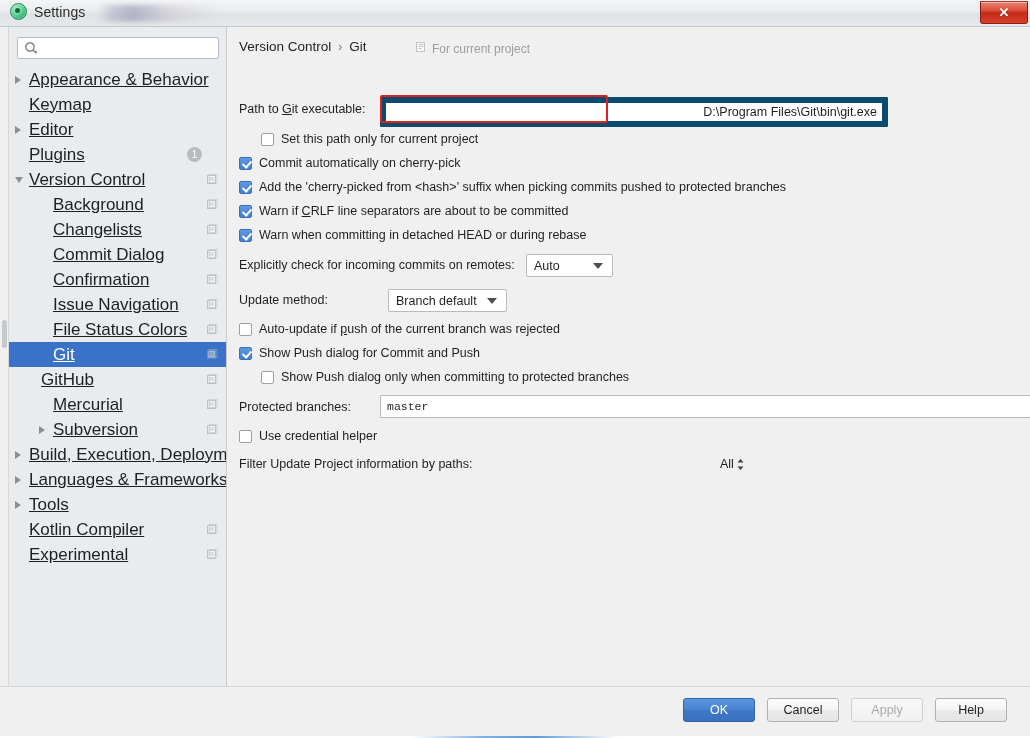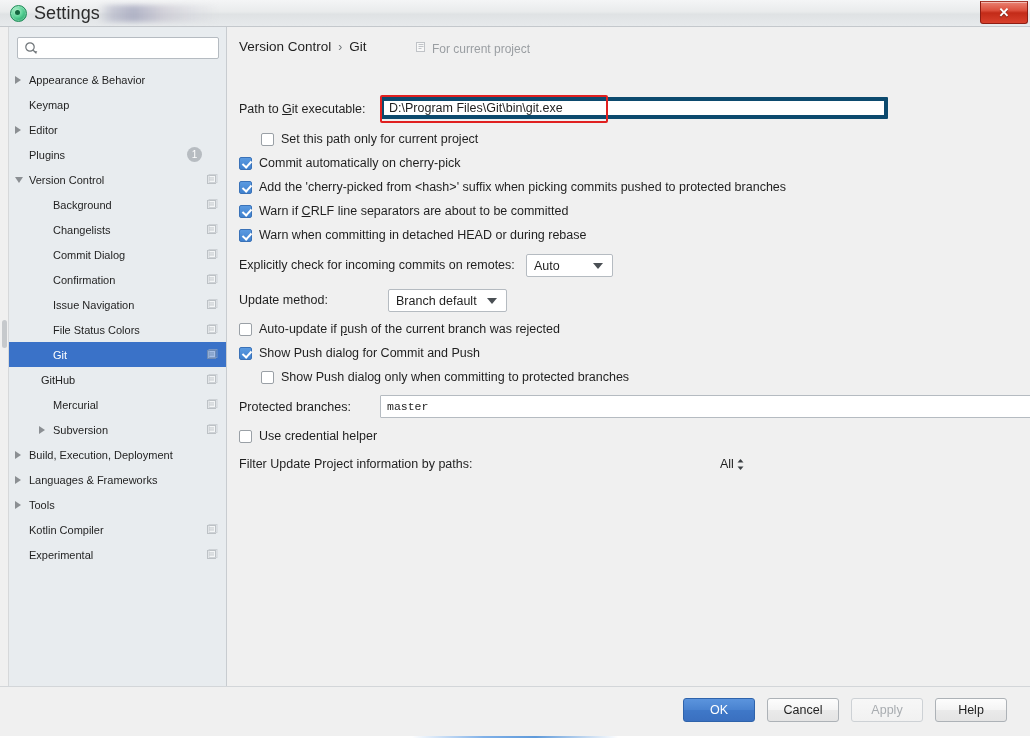--- a/index.html
+++ b/index.html
@@ -43,21 +43,21 @@
   }
   .app-icon::after {
     content: "";
     position: absolute;
     left: 4px; top: 3.5px;
     width: 5px; height: 5px;
     border-radius: 50%;
     background: #14663f;
   }
   .title-text {
-    font-size: 18px;
+    font-size: 14px;
     color: #2b2b2b;
     letter-spacing: 0.1px;
   }
   .title-blur {
     position: absolute;
     left: 98px; top: 5px;
     width: 118px; height: 17px;
     background: linear-gradient(to right,
         rgba(180,182,196,0.0) 0%,
         rgba(170,172,192,0.55) 12%,
@@ -174,23 +174,24 @@
     border-left: 6px solid #8b8f93;
     width: 0; height: 0;
   }
   .tree-arrow.expanded {
     border-left: 4.5px solid transparent;
     border-right: 4.5px solid transparent;
     border-top: 6px solid #8b8f93;
     width: 0; height: 0;
   }
   .tree-label {
-    font-size: 11px;
+    font-size: 17px;
     color: #1f1f1f;
     white-space: nowrap;
+    text-decoration: underline;
   }
   .tree-badge {
     position: absolute;
     right: 24px;
     width: 15px; height: 15px;
     border-radius: 50%;
     background: #b7bcc1;
     color: #ffffff;
     font-size: 10px;
     line-height: 15px;
@@ -239,30 +240,31 @@
   .path-label {
     position: absolute;
     left: 11px; top: 75px;
     font-size: 12.5px;
     color: #1f1f1f;
     white-space: nowrap;
   }
   .path-field {
     position: absolute;
     left: 152px; top: 70px;
-    width: 508px; height: 22px;
+    width: 508px; height: 30px;
     box-sizing: border-box;
     background: #ffffff;
-    border: 4px solid #0c4a6e;
+    border: 6px solid #0c4a6e;
     border-radius: 1px;
     padding: 0 5px;
     font-family: "Liberation Sans", sans-serif;
     font-size: 12.5px;
     color: #1f1f1f;
     outline: none;
+    text-align: right;
   }
   .path-highlight {
     position: absolute;
     left: 152px; top: 68px;
     width: 228px; height: 28px;
     border: 2px solid #e02020;
     border-radius: 2px;
     box-sizing: border-box;
     pointer-events: none;
   }

